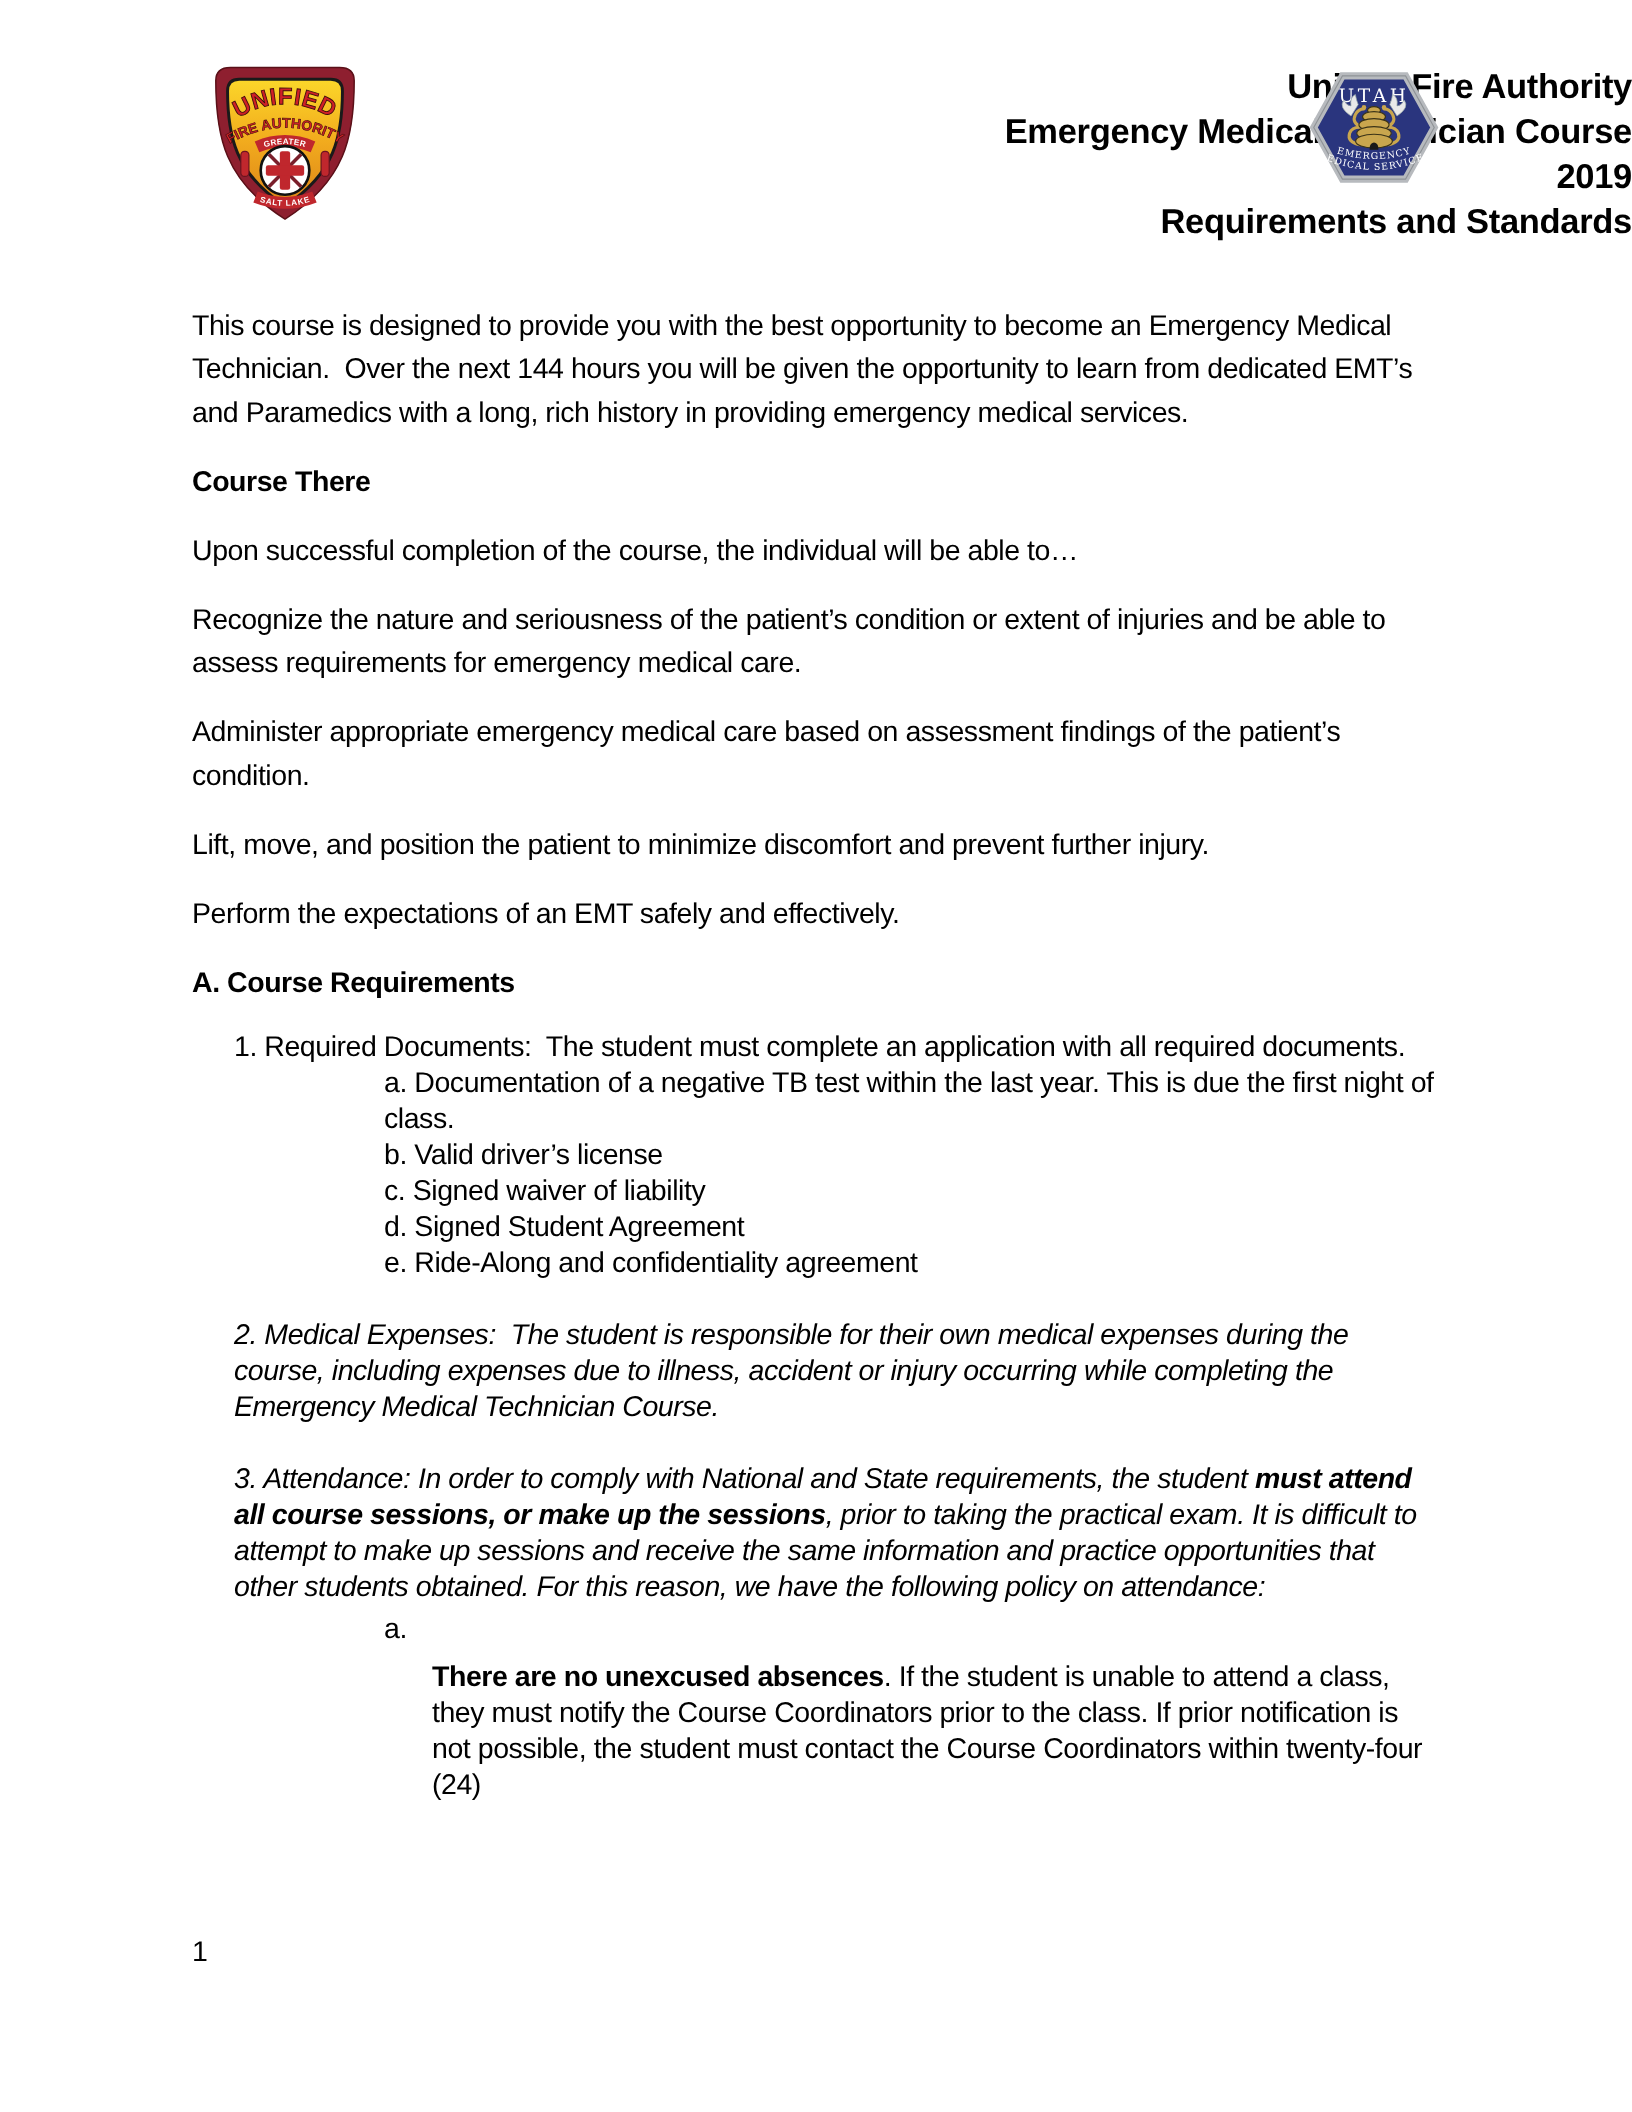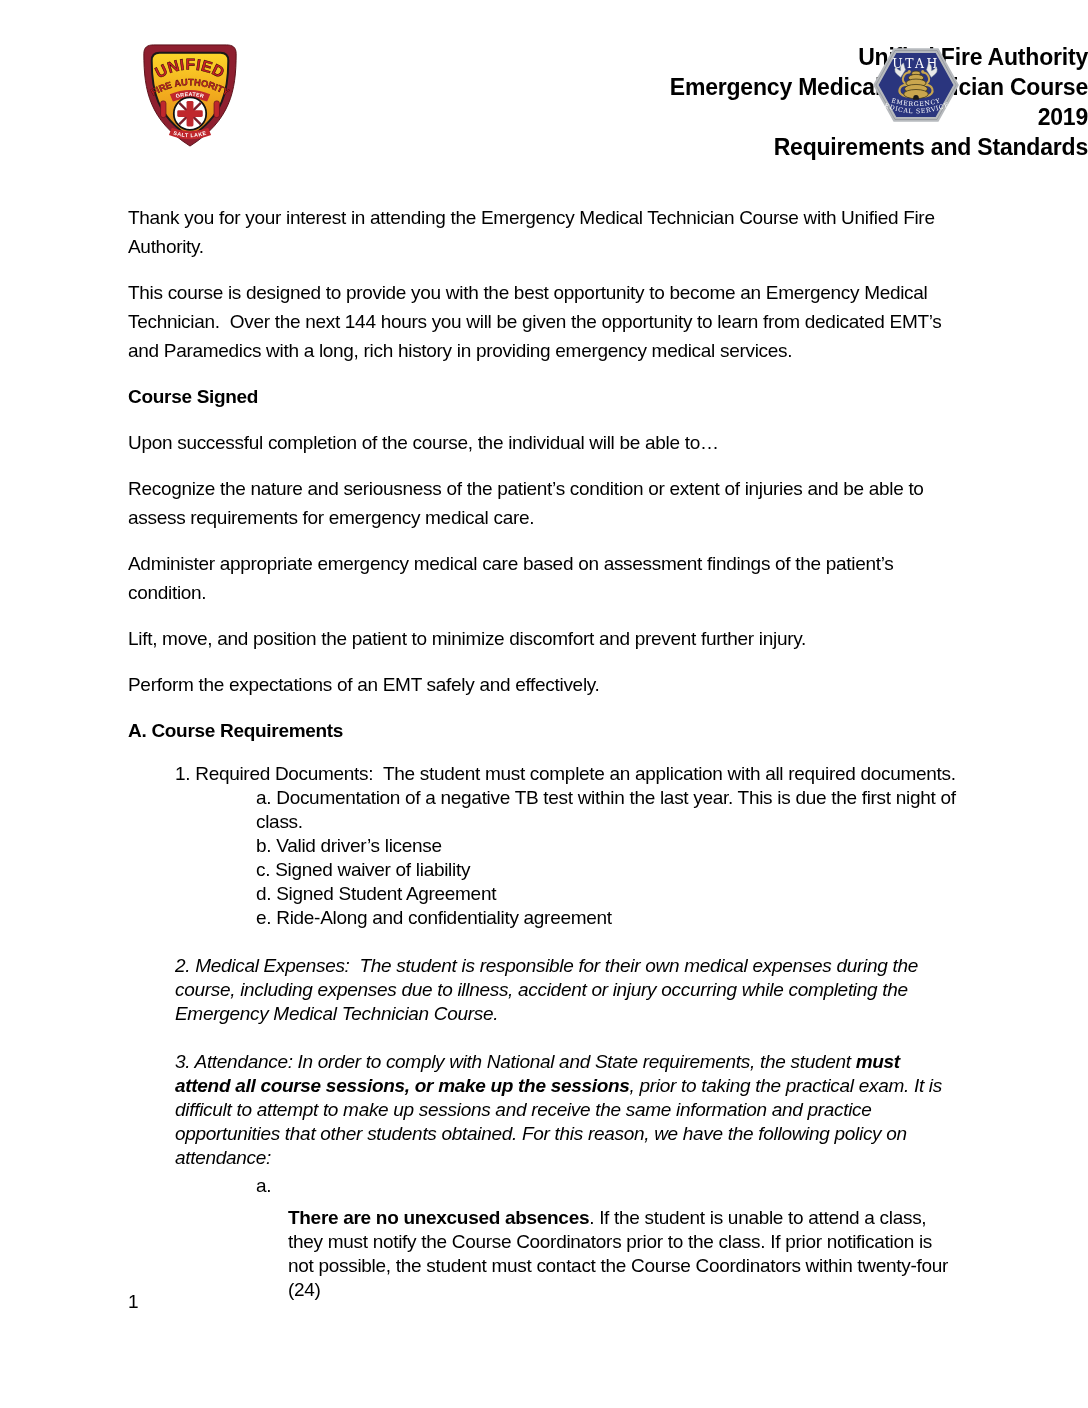--- a/index.html
+++ b/index.html
@@ -20,21 +20,21 @@
     letter-spacing:-0.2px;
   }
   .content{margin:0 128px;padding-top:40px;}
   .p{
     margin:0 0 17px 0;
     font-size:19px;line-height:29px;
     letter-spacing:-0.3px;
     white-space:pre-wrap;
   }
   .h{font-weight:bold;}
-  .list1{margin-left:47px;margin-bottom:0;line-height:24px;}
+  .list1{margin-left:28px;margin-bottom:0;line-height:24px;}
   .list2{margin-left:128px;margin-bottom:0;line-height:24px;}
   .gap{margin-top:24px;font-style:italic;}
   .att{
     display:flex;margin-left:128px;margin-top:4px;
     font-size:19px;line-height:24px;letter-spacing:-0.3px;
     white-space:pre-wrap;
   }
   .att-marker{flex:none;width:32px;}
   .att-text{flex:1;margin-top:32px;}
   .bold{font-weight:bold;}
@@ -123,24 +123,23 @@
       <text font-size="6.5" fill="#ffffff" letter-spacing="0.8" font-family="DejaVu Serif, serif">
         <textPath href="#emArc" startOffset="50%" text-anchor="middle">EMERGENCY</textPath>
       </text>
       <text font-size="6.5" fill="#ffffff" letter-spacing="0.8" font-family="DejaVu Serif, serif">
         <textPath href="#msArc" startOffset="50%" text-anchor="middle">MEDICAL SERVICES</textPath>
       </text>
     </svg>
   </div>
 
   <div class="content">
-    <p class="p">Thank you for your interest in attending the Emergency Medical Technician Course with Unified Fire Authority.</p>
     <p class="p">This course is designed to provide you with the best opportunity to become an Emergency Medical Technician.  Over the next 144 hours you will be given the opportunity to learn from dedicated EMT’s and Paramedics with a long, rich history in providing emergency medical services.</p>
 
-    <p class="p h">Course Signed</p>
+    <p class="p h">Course There</p>
     <p class="p">Upon successful completion of the course, the individual will be able to…</p>
     <p class="p">Recognize the nature and seriousness of the patient’s condition or extent of injuries and be able to assess requirements for emergency medical care.</p>
     <p class="p">Administer appropriate emergency medical care based on assessment findings of the patient’s condition.</p>
     <p class="p">Lift, move, and position the patient to minimize discomfort and prevent further injury.</p>
     <p class="p">Perform the expectations of an EMT safely and effectively.</p>
 
     <p class="p h">A. Course Requirements</p>
 
     <p class="p list1">1. Required Documents:  The student must complete an application with all required documents.</p>
     <p class="p list2">a. Documentation of a negative TB test within the last year. This is due the first night of class.</p>

